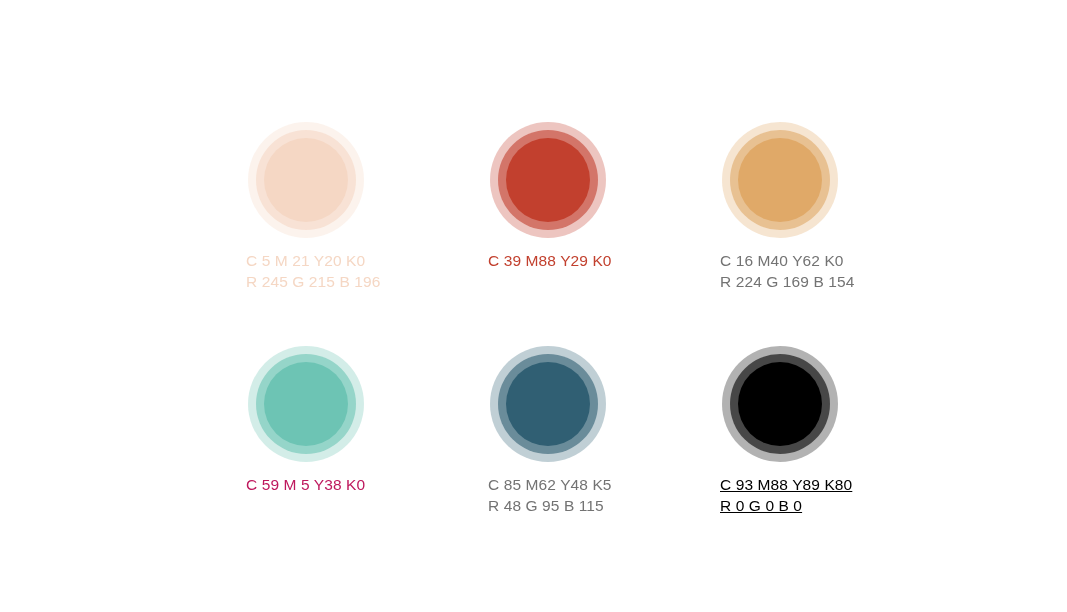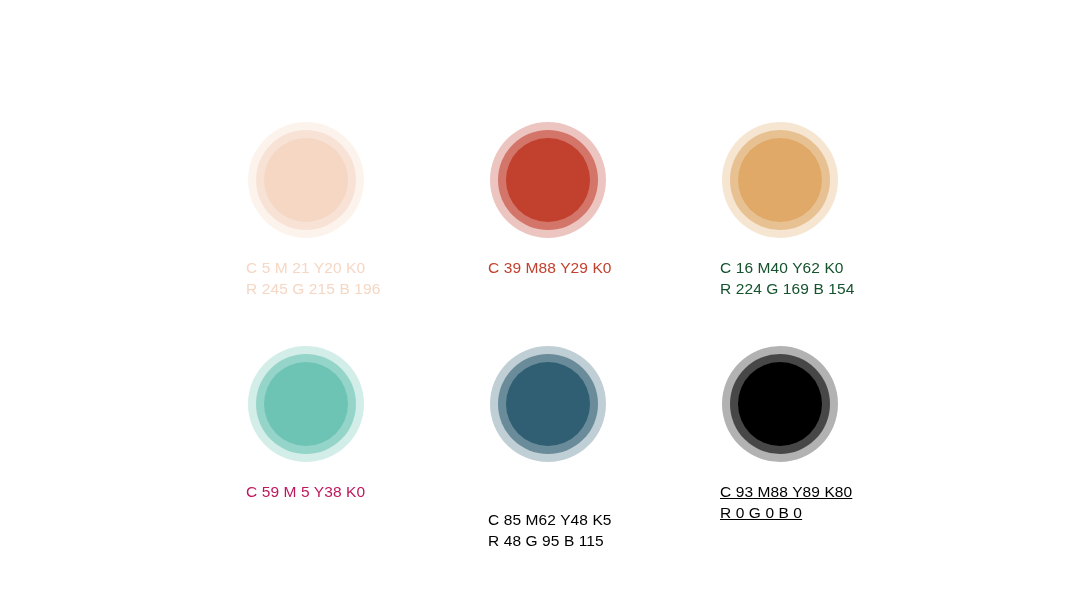--- a/index.html
+++ b/index.html
@@ -76,21 +76,21 @@
     top: 16px;
     width: 84px;
     height: 84px;
     opacity: 1;
   }
 
   
   .chip-label {
     position: absolute;
     left: 60px;
-    top: 159px;
+    top: 152px;
     width: 230px;
     font-size: 15.5px;
     line-height: 21px;
     letter-spacing: 0.1px;
     white-space: nowrap;
   }
 
   .label-line {
     display: block;
   }
@@ -123,21 +123,21 @@
         <span class="label-line">C 39 M88 Y29 K0</span>
       </div>
     </div>
 
     <div class="swatch-cell">
       <div class="chip">
         <div class="ring ring-outer" style="background: rgb(224, 169, 104);"></div>
         <div class="ring ring-mid" style="background: rgb(224, 169, 104);"></div>
         <div class="ring ring-core" style="background: rgb(224, 169, 104);"></div>
       </div>
-      <div class="chip-label" style="color: #14532d;">
+      <div class="chip-label" style="color: #737373;">
         <span class="label-line">C 16 M40 Y62 K0</span>
         <span class="label-line">R 224 G 169 B 154</span>
       </div>
     </div>
 
     <div class="swatch-cell">
       <div class="chip">
         <div class="ring ring-outer" style="background: rgb(109, 196, 180);"></div>
         <div class="ring ring-mid" style="background: rgb(109, 196, 180);"></div>
         <div class="ring ring-core" style="background: rgb(109, 196, 180);"></div>
@@ -146,21 +146,21 @@
         <span class="label-line">C 59 M 5 Y38 K0</span>
       </div>
     </div>
 
     <div class="swatch-cell">
       <div class="chip">
         <div class="ring ring-outer" style="background: rgb(48, 95, 115);"></div>
         <div class="ring ring-mid" style="background: rgb(48, 95, 115);"></div>
         <div class="ring ring-core" style="background: rgb(48, 95, 115);"></div>
       </div>
-      <div class="chip-label" style="color: #000000; margin-top: 28px;">
+      <div class="chip-label" style="color: #737373;">
         <span class="label-line">C 85 M62 Y48 K5</span>
         <span class="label-line">R 48 G 95 B 115</span>
       </div>
     </div>
 
     <div class="swatch-cell">
       <div class="chip">
         <div class="ring ring-outer" style="background: rgb(0, 0, 0);"></div>
         <div class="ring ring-mid" style="background: rgb(0, 0, 0);"></div>
         <div class="ring ring-core" style="background: rgb(0, 0, 0);"></div>

